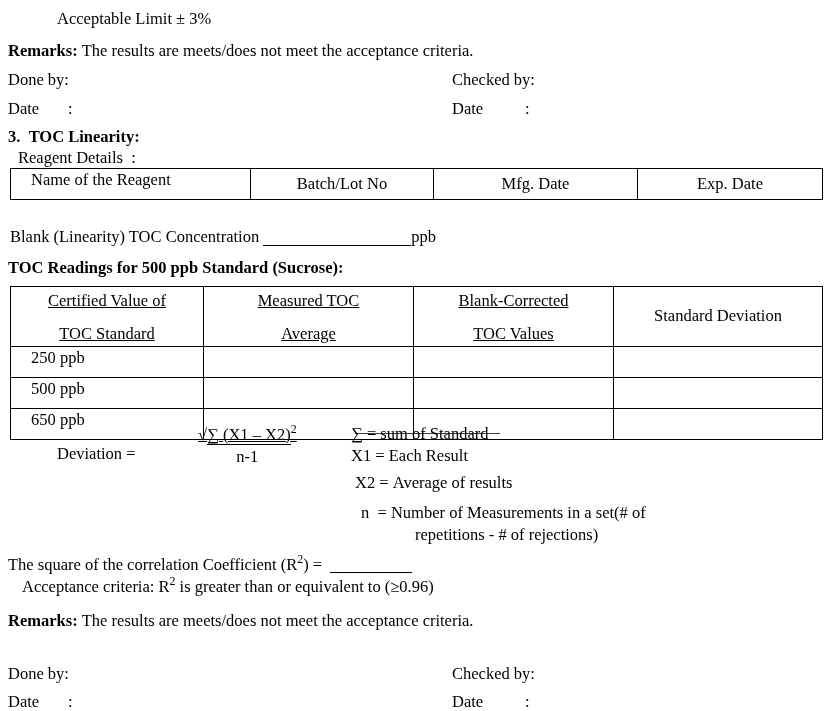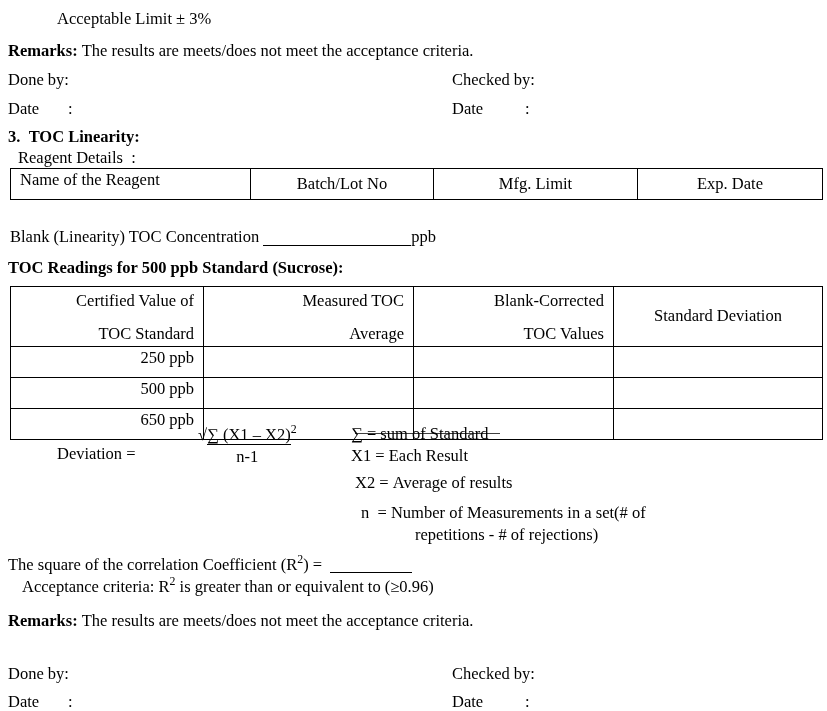--- a/index.html
+++ b/index.html
@@ -27,62 +27,64 @@
   .line { line-height: 1.0; }
   .bold { font-weight: bold; }
 
   
   table.doc-table {
     border-collapse: collapse;
     table-layout: fixed;
   }
   table.doc-table td {
     border: 1px solid #000000;
-    padding: 2px 9px;
+    padding: 2px 20px;
     vertical-align: top;
     font-size: 16.5px;
     line-height: 1.15;
   }
   table.doc-table td.ctr {
     text-align: center;
     vertical-align: middle;
   }
   table.doc-table td.ctr-2line {
-    text-align: right;
+    text-align: center;
     vertical-align: top;
     padding-top: 5px;
+    text-decoration: underline;
   }
   .hdr-l1 { display: block; }
   .hdr-l2 { display: block; margin-top: 14px; }
 
   
   #reagent-table { position: absolute; left: 10px; top: 168px; width: 812px; }
   #reagent-table td { height: 26px; }
   #reagent-table tr.hdr td { height: 26px; }
 
   
   #readings-table { position: absolute; left: 10px; top: 286px; width: 812px; }
   #readings-table tr.hdr td { height: 48px; }
-  #readings-table tr.body td { height: 26px; text-align: right; }
+  #readings-table tr.body td { height: 26px; }
 
   
   .blank-rule {
     display: inline-block;
     border-bottom: 1.5px solid #000;
     vertical-align: bottom;
   }
 
   
   #deviation-label { left: 57px; top: 446px; }
   #formula-fraction { left: 198px; top: 424px; text-align: center; }
   .frac-num {
     display: block;
     text-align: right;
     white-space: nowrap;
     line-height: 1.0;
+    text-decoration: underline;
   }
   .frac-inner {
     border-bottom: 1.3px solid #000;
     padding-bottom: 0px;
   }
   .frac-den {
     display: block;
     text-align: center;
     line-height: 1.0;
     margin-top: 6px;
@@ -130,21 +132,21 @@
     <colgroup>
       <col style="width:240px">
       <col style="width:183px">
       <col style="width:204px">
       <col style="width:185px">
     </colgroup>
     <tbody>
       <tr class="hdr">
         <td>Name of the Reagent</td>
         <td class="ctr">Batch/Lot No</td>
-        <td class="ctr">Mfg. Limit</td>
+        <td class="ctr">Mfg. Date</td>
         <td class="ctr">Exp. Date</td>
       </tr>
     </tbody>
   </table>
 
   <div class="abs line" style="left:10px; top:229px;">
     <span>Blank (Linearity) TOC Concentration</span><span>&nbsp;</span><span class="blank-rule" style="width:148px; height:15px;"></span><span>ppb</span>
   </div>
 
   <div class="abs line bold" style="left:8px; top:260px;">TOC Readings for 500 ppb Standard (Sucrose):</div>

